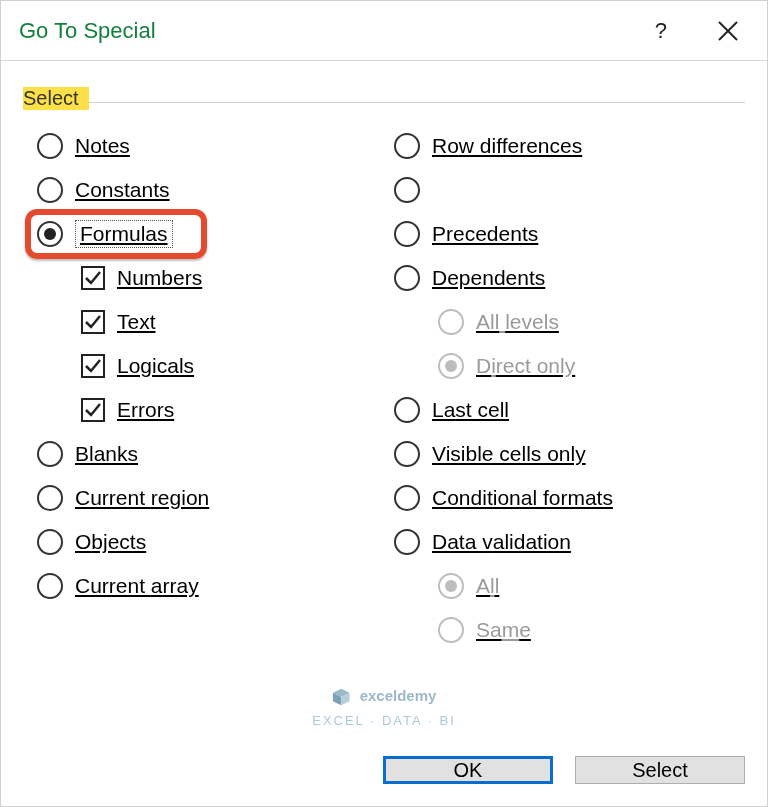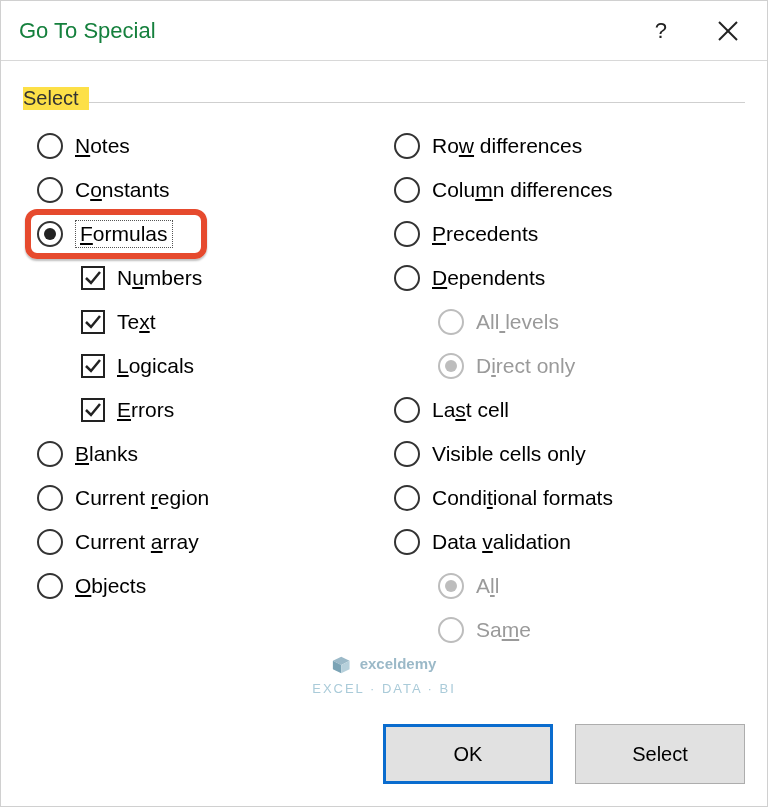--- a/index.html
+++ b/index.html
@@ -59,20 +59,21 @@
     left: 0; right: 0;
     top: 23px;
     height: 1px;
     background: #cfcfcf;
     z-index: 1;
   }
 
   .columns {
     display: flex;
     padding-top: 14px;
+    text-decoration: underline;
   }
   .col { flex: 1; }
   .col-left { padding-left: 14px; }
   .col-right { padding-left: 6px; }
 
   .row {
     display: flex;
     align-items: center;
     height: 44px;
     gap: 12px;
@@ -121,21 +122,21 @@
   }
 
   
   .footer {
     display:flex;
     justify-content:flex-end;
     gap: 22px;
     padding: 4px 22px 22px 22px;
   }
   .btn {
-    width: 170px; height: 60px;
+    width: 170px; height: 28px;
     font-size: 20px;
     border: 1px solid #adadad;
     background: #e1e1e1;
     display:flex; align-items:center; justify-content:center;
     cursor:pointer;
   }
   .btn-primary {
     border: 3px solid #0a6cce;
     background: #e1e1e1;
   }
@@ -235,35 +236,34 @@
             <div class="row">
               <div class="radio"></div>
               <span class="lab"><u>B</u>lanks</span>
             </div>
             <div class="row">
               <div class="radio"></div>
               <span class="lab">Current <u>r</u>egion</span>
             </div>
             <div class="row">
               <div class="radio"></div>
+              <span class="lab"><u>O</u>bjects</span>
+            </div>
+            <div class="row">
+              <div class="radio"></div>
               <span class="lab">Current <u>a</u>rray</span>
-            </div>
-            <div class="row">
-              <div class="radio"></div>
-              <span class="lab"><u>O</u>bjects</span>
             </div>
           </div>
         <div class="col col-right" id="col-right">
             <div class="row">
               <div class="radio"></div>
               <span class="lab">Ro<u>w</u> differences</span>
             </div>
             <div class="row">
               <div class="radio"></div>
-              <span class="lab">Colu<u>m</u>n differences</span>
             </div>
             <div class="row">
               <div class="radio"></div>
               <span class="lab"><u>P</u>recedents</span>
             </div>
             <div class="row">
               <div class="radio"></div>
               <span class="lab"><u>D</u>ependents</span>
             </div>
             <div class="row ind1 dis">

